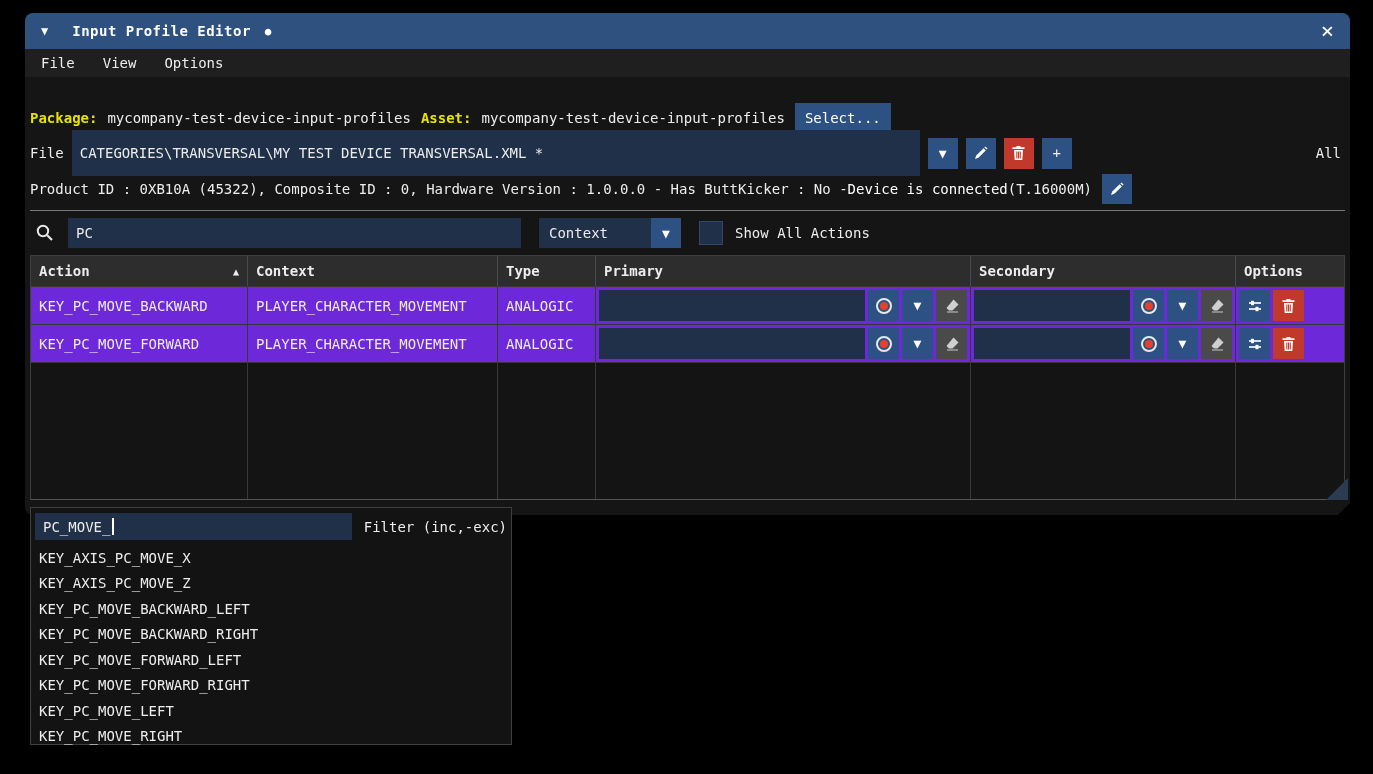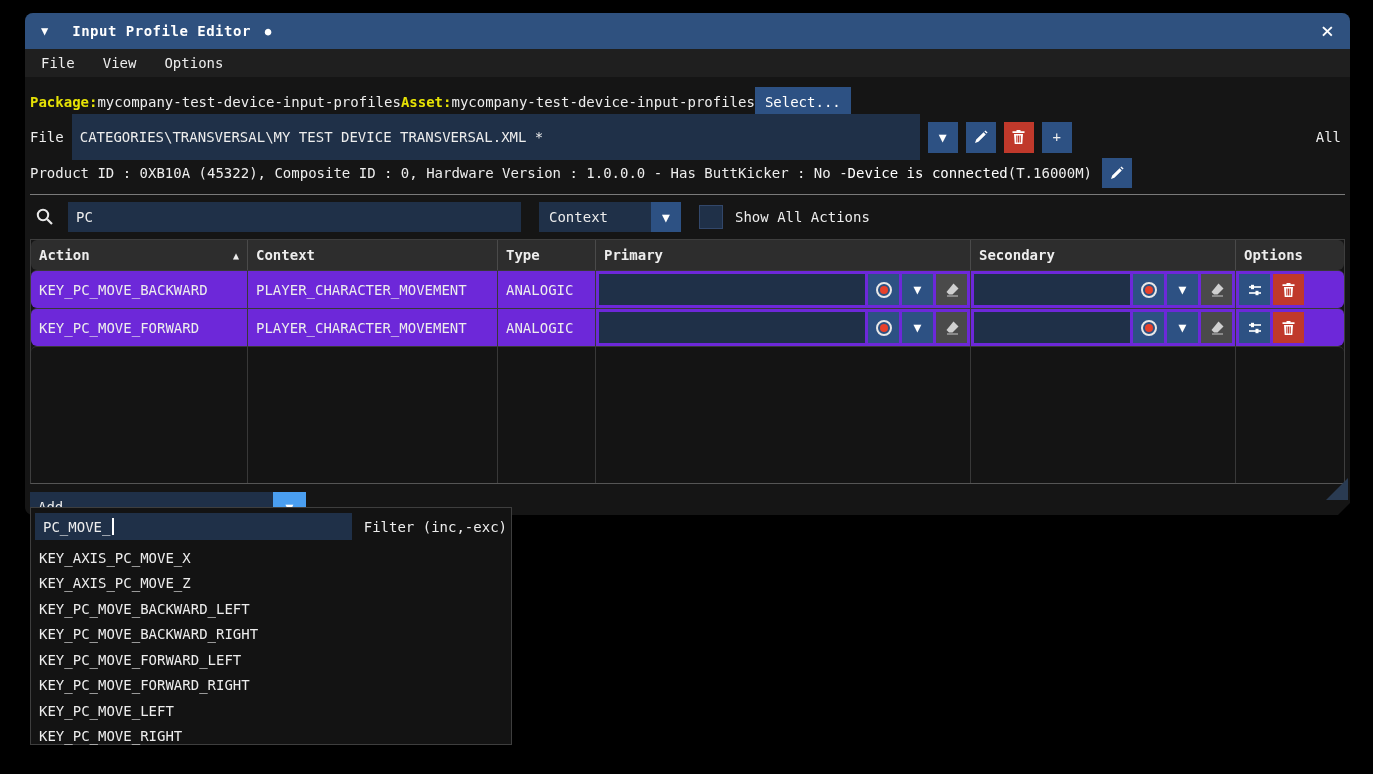--- a/index.html
+++ b/index.html
@@ -25,21 +25,21 @@
   .lbl-yellow { color:#e6e205; font-weight:bold; }
   .field { background:#1f3048; height:30px; display:flex; align-items:center; padding:0 8px; overflow:hidden; white-space:nowrap; }
 
   .btn { height:30px; min-width:30px; display:flex; align-items:center; justify-content:center; cursor:pointer; flex:0 0 auto; }
   .btn-blue { background:#2d5183; }
   .btn-red  { background:#c0392b; }
   .btn-gray { background:#4a4a4a; }
   .btn-bright { background:#4a9ef0; }
   .tri { font-size:13px; color:#fff; line-height:1; }
 
-  .package-row { margin-top:10px; height:30px; }
+  .package-row { margin-top:26px; height:30px; gap:10px; }
   .select-btn { padding:0 10px; color:#fff;text-align:right; }
 
   .file-row { margin-top:4px; height:32px; }
   .file-label { margin-right:8px; }
   .file-field { width:848px; height:46px; }
   .file-row .btn { margin-left:8px; height:31px; }
   .file-all { margin-left:auto; margin-right:4px; }
 
   .device-row { margin-top:4px; height:32px; }
   .status-green { color:#ffffff; }
@@ -51,21 +51,21 @@
   .search-icon-box { width:30px; display:flex; align-items:center; justify-content:center; }
   .search-field { width:453px; margin-left:8px; }
   .context-dd { margin-left:18px; width:142px; height:30px; background:#1f3048; display:flex; align-items:center; }
   .context-dd .dd-label { flex:1; padding:0 10px; }
   .context-dd .btn { width:30px; height:30px; }
   .checkbox { margin-left:18px; width:24px; height:24px; background:#1f3048; border:1px solid #32476a; cursor:pointer; }
   .checkbox-label { margin-left:12px; }
 
   
   .table { margin-top:4px; width:1315px; border:1px solid #3e3e3e; border-bottom:1px solid #555; }
-  .tgrid { display:grid; grid-template-columns:217px 250px 98px 375px 265px 110px;border-radius:6px; }
+  .tgrid { display:grid; grid-template-columns:217px 250px 98px 375px 265px 110px; }
   .thead { background:#2d2d2d; height:30px; }
   .th { display:flex; align-items:center; padding:0 8px; border-right:1px solid #4a4a4a; font-weight:bold; }
   .th:last-child { border-right:none; }
   .sort-glyph { margin-left:auto; font-size:10px; }
   .trow { height:38px; background:#6d28d9; border-top:1px solid #383838; }
   .td { display:flex; align-items:center; padding:0 8px; border-right:1px solid #383838; overflow:hidden; white-space:nowrap; }
   .td:last-child { border-right:none; }
   .td-ctrl { padding:3px 3px; gap:3px; }
   .slot-field { flex:1; height:31px; background:#1f3048; }
   .btn31 { height:31px; min-width:31px; }

